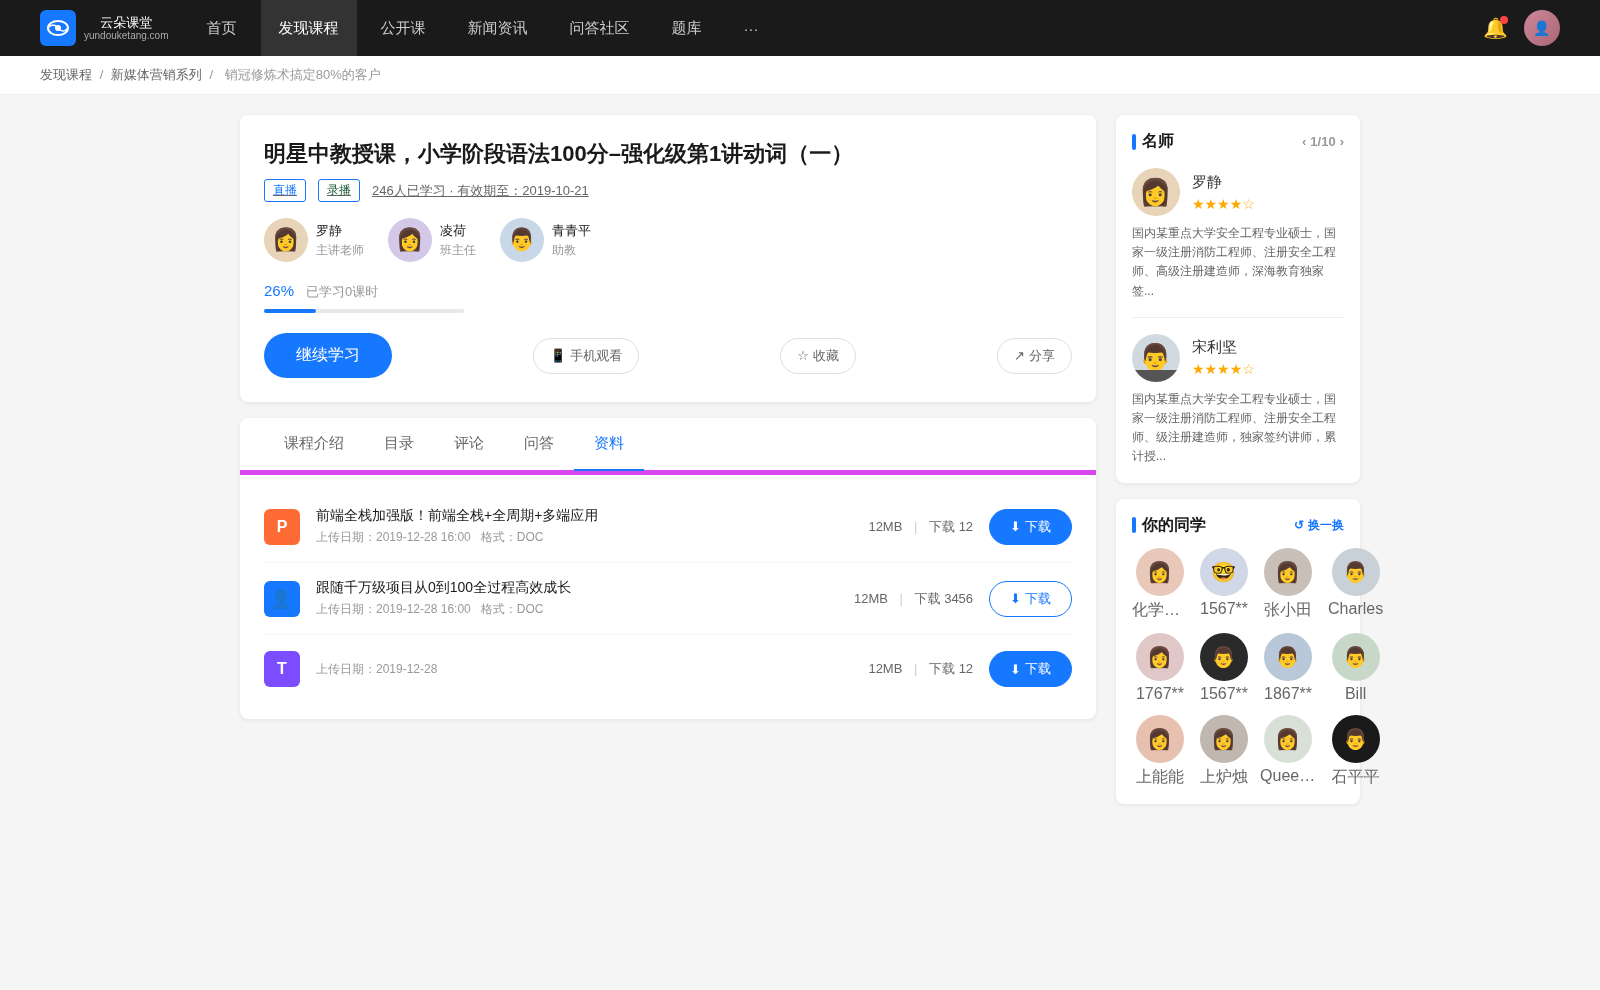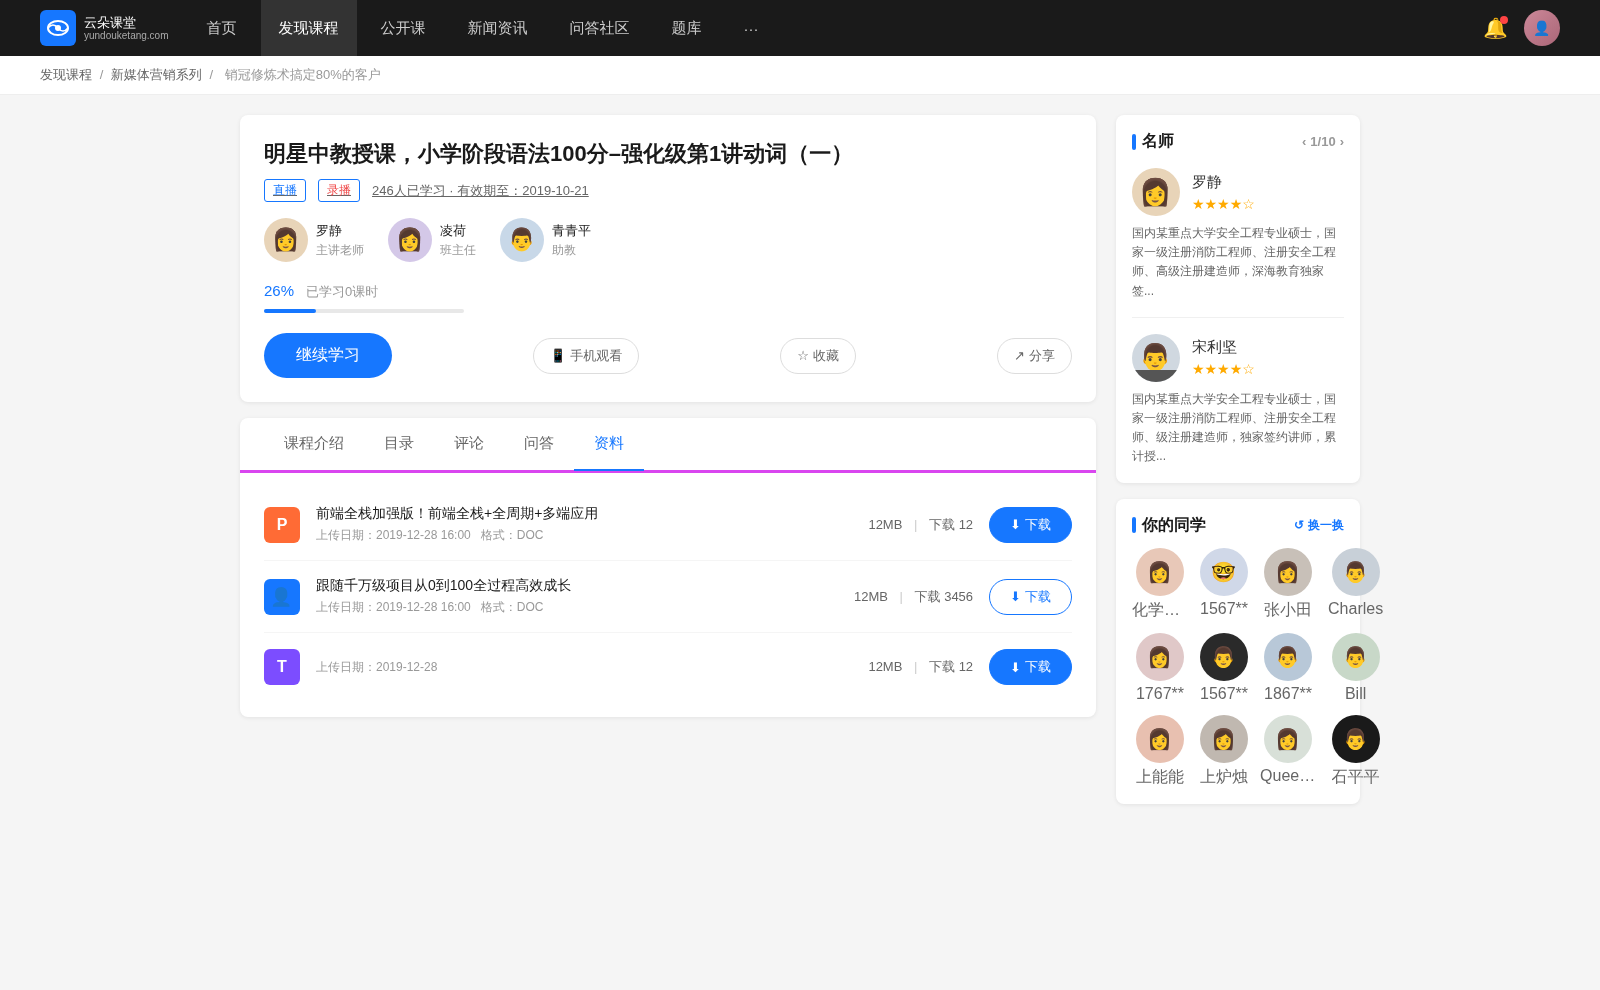--- a/index.html
+++ b/index.html
@@ -1,20 +1,20 @@
 <!DOCTYPE html>
 <html><head>
   <meta charset="utf-8">
   <style>
     * { box-sizing: border-box; margin: 0; padding: 0; }
     body { font-family: -apple-system, BlinkMacSystemFont, "PingFang SC", "Microsoft YaHei", sans-serif; background: #f5f5f5; font-size: 14px; color: #333; }
 
     
     .nav { background: #1a1a1a; height: 56px; display: flex; align-items: center; padding: 0 40px; gap: 0; }
-    .nav-logo { display: flex; align-items: center; gap: 8px; margin-right: 20px; }
+    .nav-logo { display: flex; align-items: center; gap: 8px; margin-right: 20px; text-align: center; }
     .nav-logo-icon { width: 36px; height: 36px; background: #1677ff; border-radius: 6px; display: flex; align-items: center; justify-content: center; color: white; font-size: 18px; font-weight: bold; }
     .nav-logo-text { color: white; font-size: 13px; line-height: 1.2; }
     .nav-logo-sub { color: #aaa; font-size: 10px; }
     .nav-items { display: flex; align-items: center; gap: 6px; flex: 1; }
     .nav-item { color: #ccc; padding: 0 18px; height: 56px; display: flex; align-items: center; cursor: pointer; font-size: 15px; transition: color 0.2s; }
     .nav-item.active { color: white; background: #333; }
     .nav-right { display: flex; align-items: center; gap: 16px; }
     .nav-bell { color: #ccc; cursor: pointer; font-size: 20px; position: relative; }
     .nav-bell-dot { width: 8px; height: 8px; background: #ff4444; border-radius: 50%; position: absolute; top: 0; right: 0; }
     .nav-avatar { width: 36px; height: 36px; border-radius: 50%; background: #888; overflow: hidden; cursor: pointer; }
@@ -30,40 +30,40 @@
 
     
     .left-panel { flex: 1; min-width: 0; }
 
     
     .course-card { background: white; border-radius: 8px; padding: 24px; margin-bottom: 16px; box-shadow: 0 1px 4px rgba(0,0,0,0.08); }
     .course-title { font-size: 22px; font-weight: bold; color: #1a1a1a; margin-bottom: 10px; }
     .course-meta { display: flex; align-items: center; gap: 12px; margin-bottom: 16px; color: #666; font-size: 13px; text-decoration: underline; }
     .badge { padding: 2px 8px; border-radius: 3px; font-size: 12px; font-weight: 500; border: 1px solid; }
     .badge-live { color: #1677ff; border-color: #1677ff; }
-    .badge-rec { color: #ef4444; border-color: #1677ff; }
+    .badge-rec { color: #14532d; border-color: #1677ff; }
     .teachers { display: flex; align-items: center; gap: 24px; margin-bottom: 20px; }
     .teacher { display: flex; align-items: center; gap: 8px; }
     .teacher-avatar { width: 44px; height: 44px; border-radius: 50%; overflow: hidden; }
     .teacher-avatar-placeholder { width: 100%; height: 100%; display: flex; align-items: center; justify-content: center; font-size: 16px; }
     .teacher-info { font-size: 13px; }
     .teacher-name { font-weight: 500; color: #1a1a1a; }
     .teacher-role { color: #999; font-size: 12px; margin-top: 2px; }
     .progress-section { margin-bottom: 20px; }
     .progress-label { color: #1677ff; font-size: 15px; font-weight: 500; margin-bottom: 6px; }
     .progress-sub { color: #999; font-size: 13px; margin-left: 8px; }
     .progress-bar-bg { height: 4px; background: #e8e8e8; border-radius: 2px; width: 200px; }
     .progress-bar-fill { height: 100%; background: #1677ff; border-radius: 2px; }
     .course-actions { display: flex; align-items: center; gap: 12px; }
     .btn-primary { background: #1677ff; color: white; border: none; padding: 12px 32px; border-radius: 24px; font-size: 16px; cursor: pointer; font-weight: 500; }
     .btn-outline { background: white; color: #666; border: 1px solid #ddd; padding: 8px 16px; border-radius: 20px; font-size: 13px; cursor: pointer; display: flex; align-items: center; gap: 4px; margin-left: auto; }
 
     
     .tabs-card { background: white; border-radius: 8px; padding: 0; box-shadow: 0 1px 4px rgba(0,0,0,0.08); }
-    .tabs-header { display: flex; border-bottom: 3px solid #d946ef; padding: 0 24px; }
+    .tabs-header { display: flex; border-bottom: 5px solid #d946ef; padding: 0 24px; }
     .tab { padding: 16px 20px; cursor: pointer; font-size: 15px; color: #666; border-bottom: 2px solid transparent; margin-bottom: -1px; }
     .tab.active { color: #1677ff; border-bottom-color: #1677ff; font-weight: 500; }
     .tabs-content { padding: 16px 24px; }
 
     
     .file-item { display: flex; align-items: center; padding: 16px 0; border-bottom: 1px solid #f5f5f5; gap: 16px; }
     .file-item:last-child { border-bottom: none; }
     .file-icon { width: 36px; height: 36px; border-radius: 6px; display: flex; align-items: center; justify-content: center; color: white; font-size: 16px; font-weight: bold; flex-shrink: 0; }
     .file-icon-p { background: #ff6b35; }
     .file-icon-user { background: #1677ff; }

